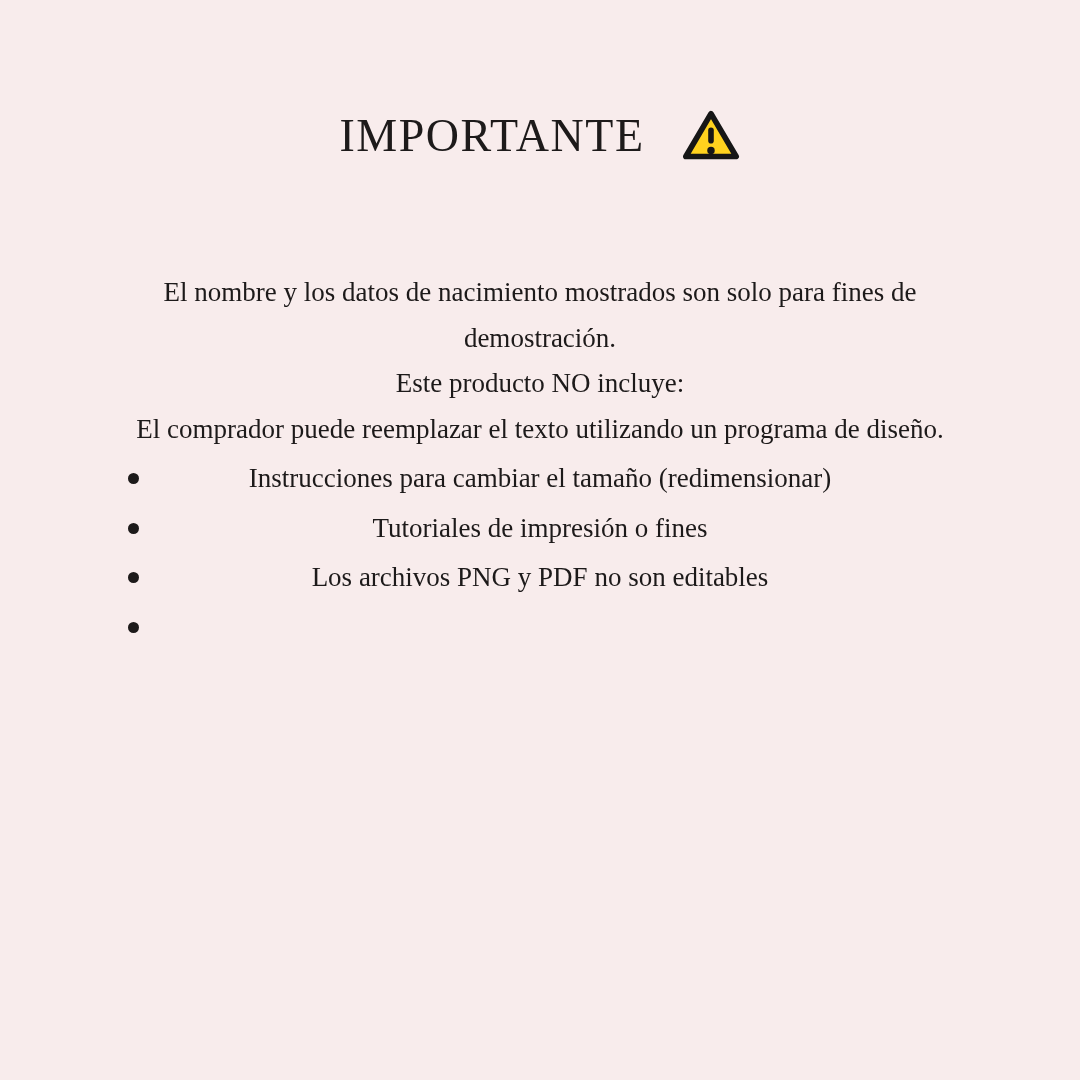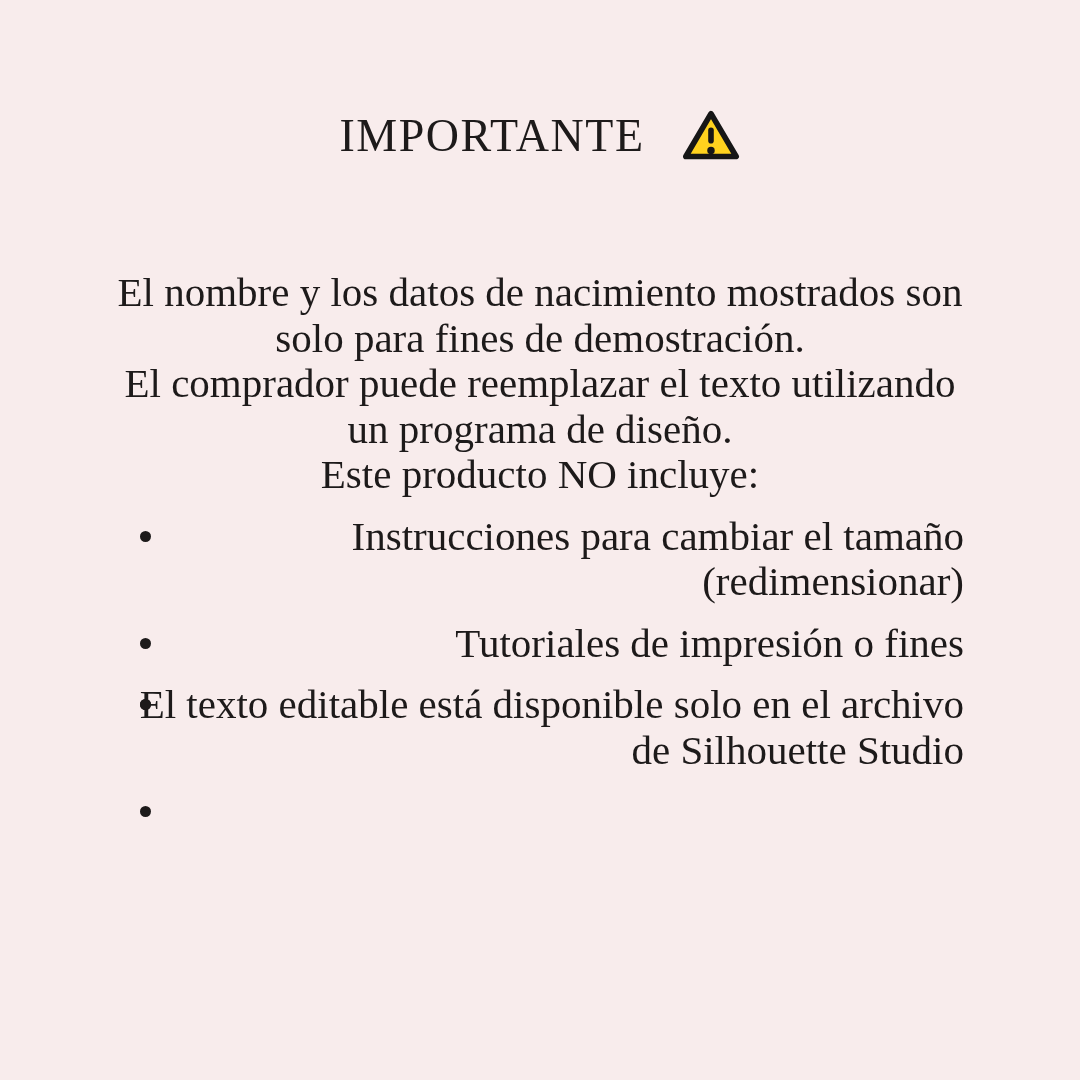--- a/index.html
+++ b/index.html
@@ -33,36 +33,35 @@
     white-space: nowrap;
   }
   .warning-icon svg {
     display: block;
   }
   .content {
     position: absolute;
     top: 270px;
     left: 100px;
     width: 880px;
-    font-size: 41px;
+    font-size: 27px;
     line-height: 45.5px;
     text-align: center;
   }
   .para {
     margin: 0;
   }
   .bullets {
     margin: 0;
     padding: 0;
     list-style: none;
   }
   .bullet-item {
     position: relative;
-    margin: 16px;
-    text-align: right;
+    margin: 4px;
   }
   .bullet-dot {
     position: absolute;
     left: 24px;
     top: 17px;
     width: 11px;
     height: 11px;
     border-radius: 50%;
     background: #1d1a1a;
   }
@@ -78,38 +77,35 @@
       <svg width="60" height="56" viewBox="0 0 64 60" aria-hidden="true">
         <path d="M32 6 L59 52 L5 52 Z" fill="#ffd21e" stroke="#161616" stroke-width="6" stroke-linejoin="round"></path>
         <rect x="29" y="21" width="6" height="17" rx="3" fill="#161616"></rect>
         <circle cx="32" cy="45.5" r="4" fill="#161616"></circle>
       </svg>
     </span>
   </div>
 
   <div class="content">
     <p class="para">El nombre y los datos de nacimiento mostrados son solo para fines de demostración.</p>
+    <p class="para">Este producto NO incluye:</p>
     <p class="para">El comprador puede reemplazar el texto utilizando un programa de diseño.</p>
-    <p class="para">Este producto NO incluye:</p>
 
     <ul class="bullets">
       <li class="bullet-item">
         <span class="bullet-dot"></span>
         <span>Instrucciones para cambiar el tamaño (redimensionar)</span>
       </li>
       <li class="bullet-item">
         <span class="bullet-dot"></span>
         <span>Tutoriales de impresión o fines</span>
       </li>
       <li class="bullet-item">
         <span class="bullet-dot"></span>
-      </li>
-      <li class="bullet-item">
-        <span class="bullet-dot"></span>
-        <span>El texto editable está disponible solo en el archivo de Silhouette Studio</span>
+        <span>Los archivos PNG y PDF no son editables</span>
       </li>
       <li class="bullet-item">
         <span class="bullet-dot"></span>
       </li>
     </ul>
   </div>
 
 </div>
 
 </body></html>

